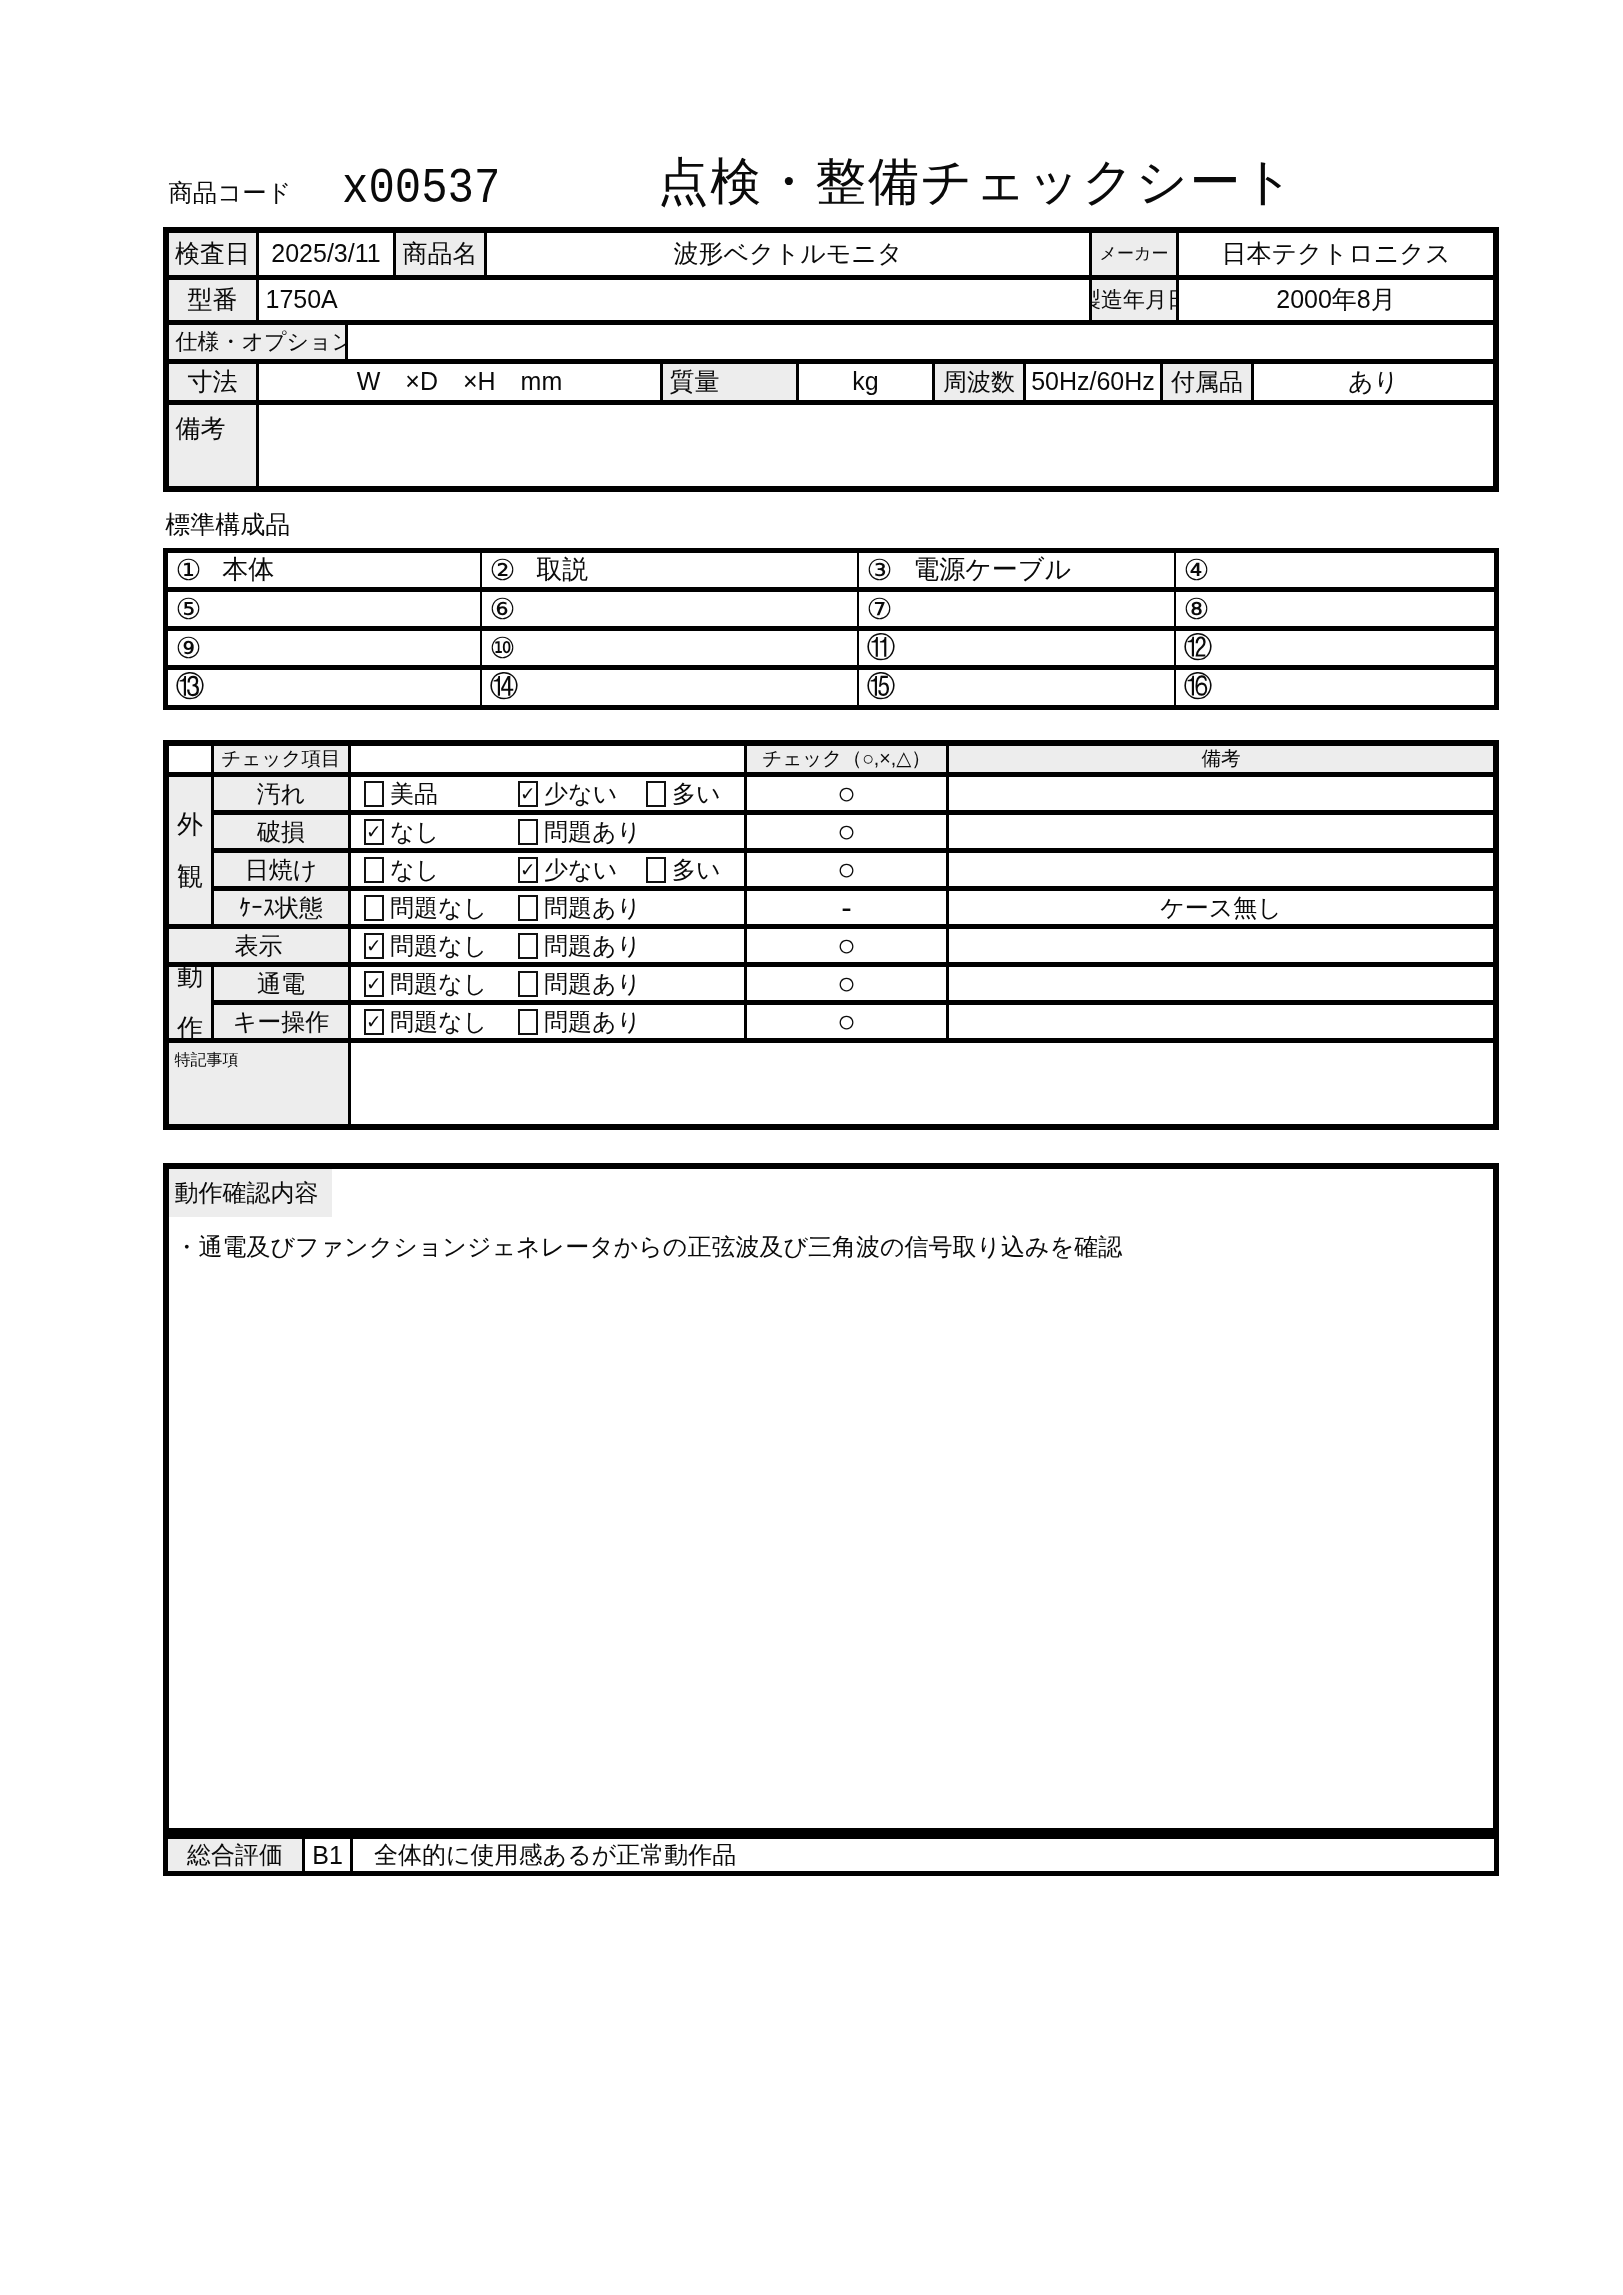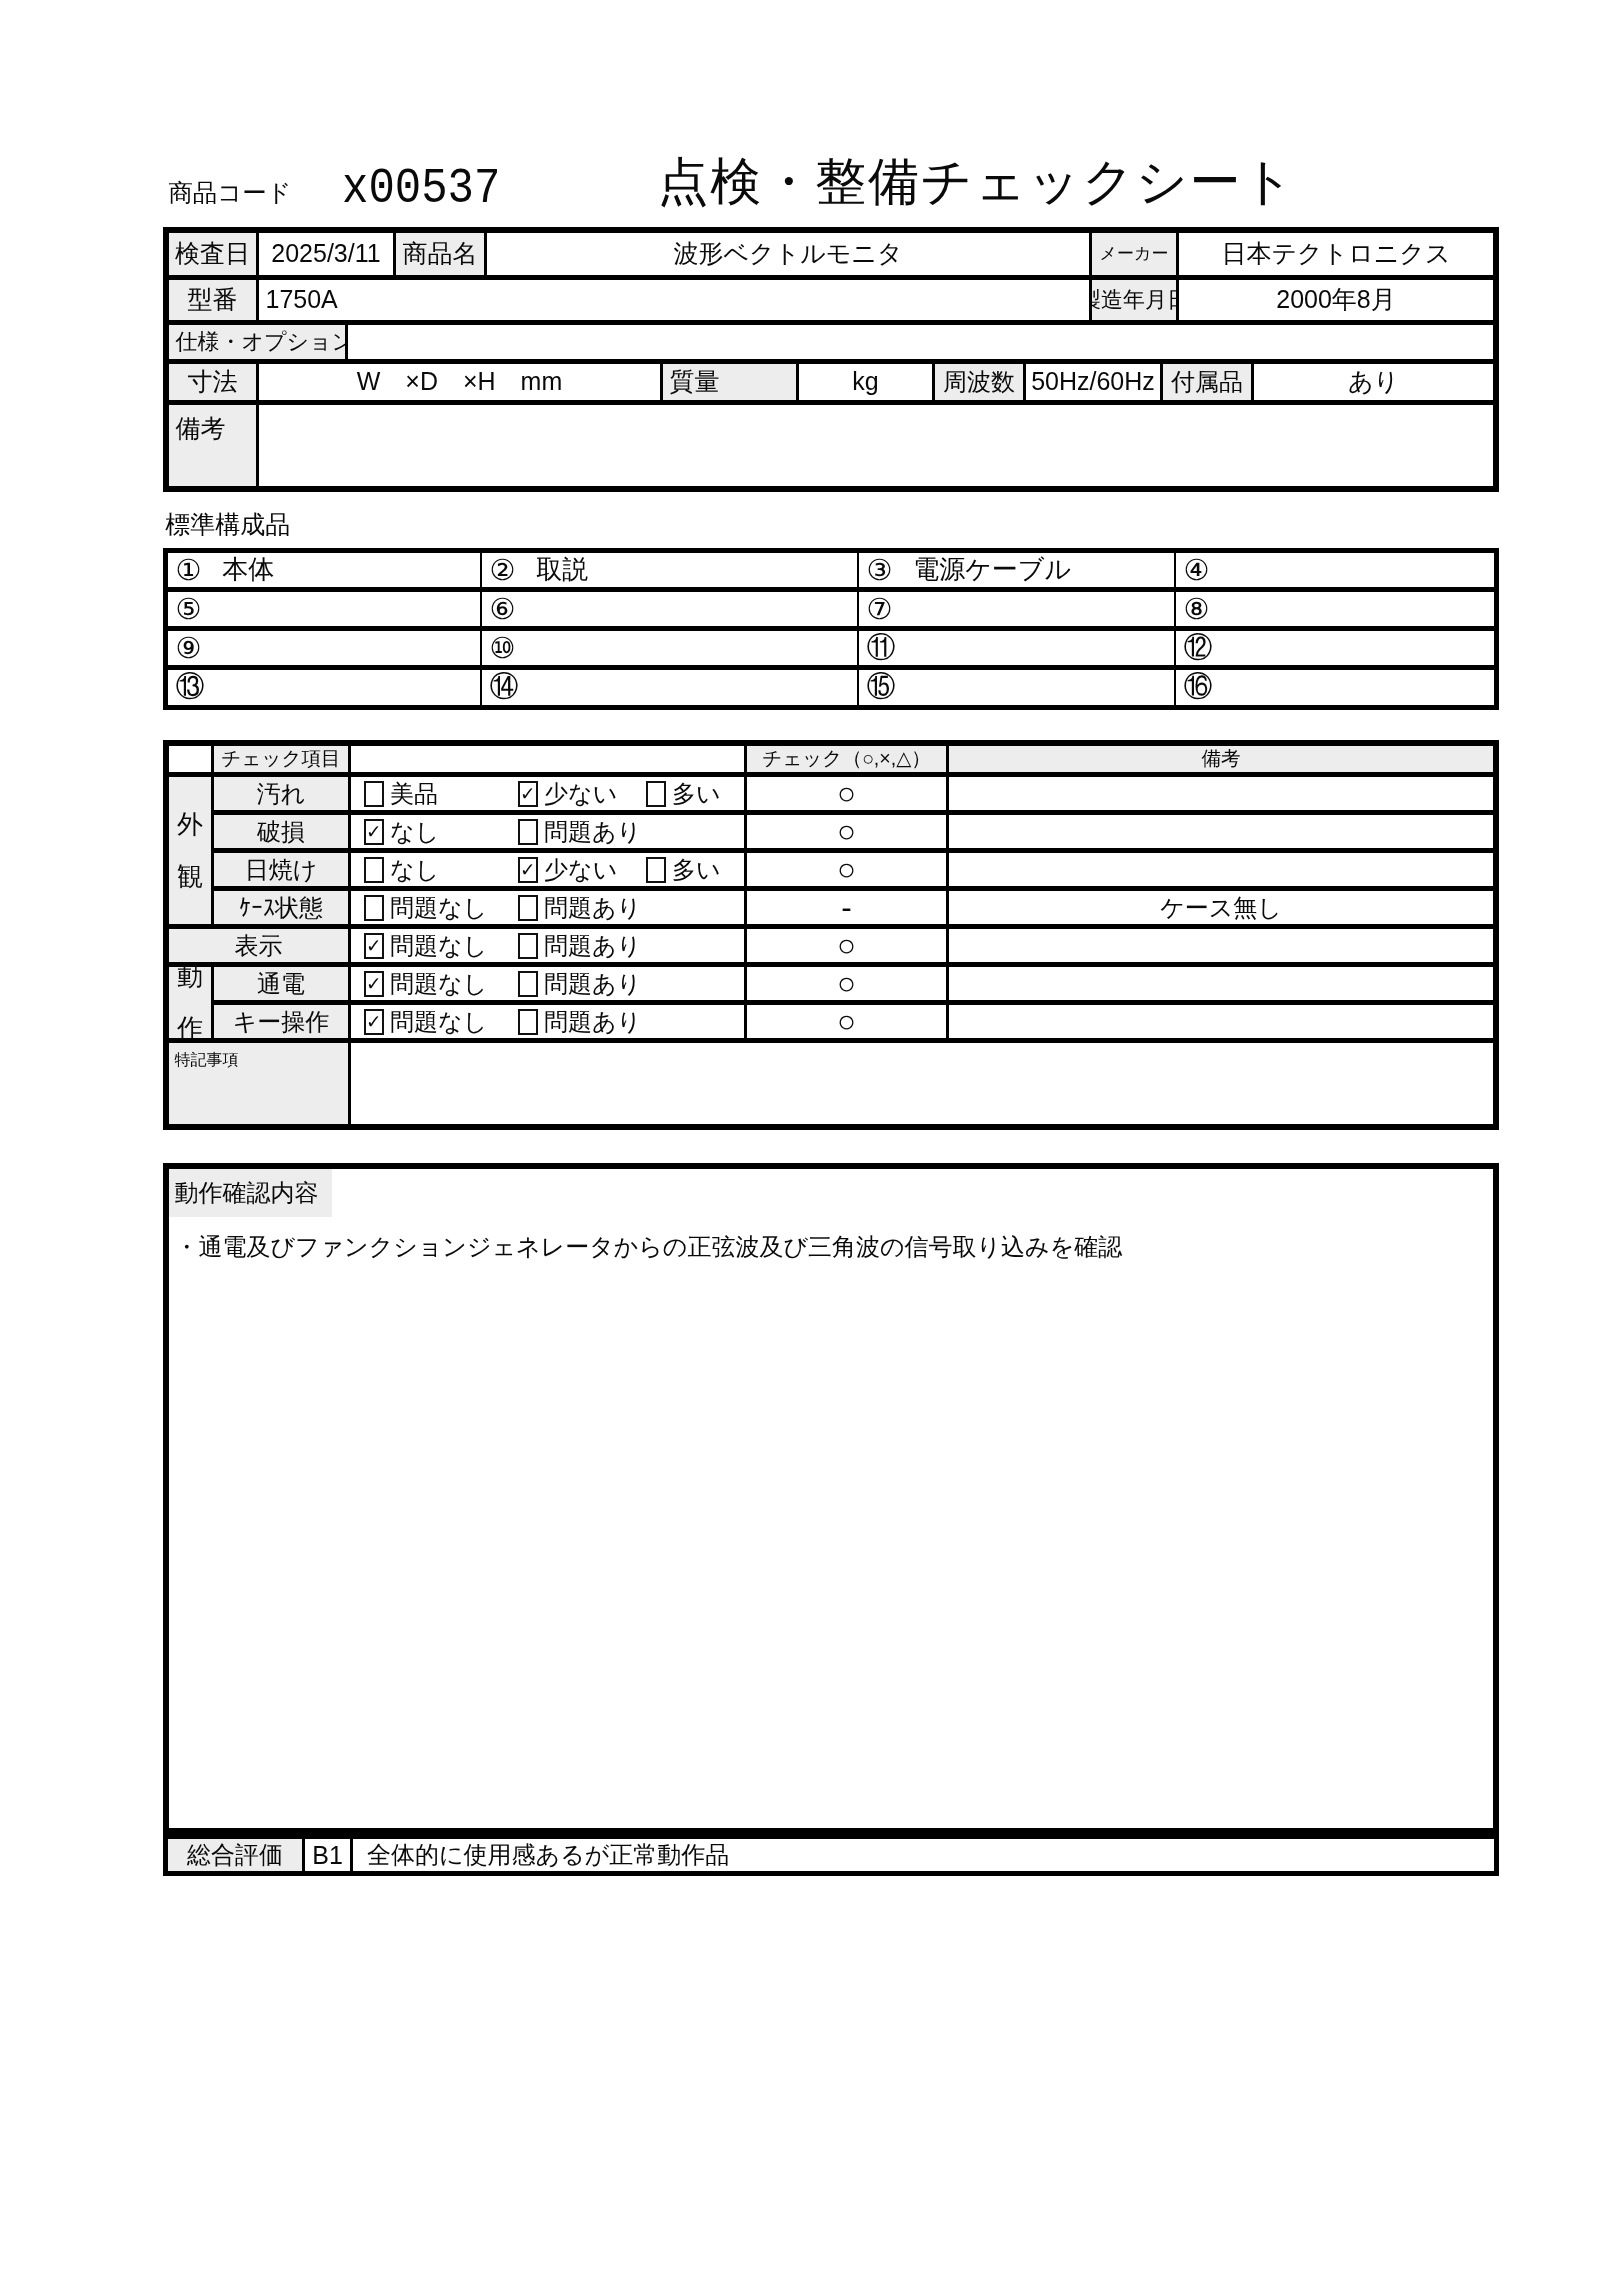--- a/index.html
+++ b/index.html
@@ -77,21 +77,21 @@
 
   
   .op-box { margin-top:33px; border:6.5px solid #000; height:671px; }
   .op-label { display:inline-block; background:#ededed; font-size:24px; padding:7.6px 14px 8.7px 5.4px; }
   .op-line { font-size:24px; margin:14px 0 0 5.4px; }
 
   
   .overall-bar { border:5.4px solid #000; height:42px; display:flex; }
   .ov-label { flex:0 0 137px; font-size:24px; }
   .ov-grade { flex:0 0 48px; font-size:25px; }
-  .ov-comment { flex:1 1 auto; font-size:24px; justify-content:flex-start; padding-left:14px; }
+  .ov-comment { flex:1 1 auto; font-size:24px; justify-content:flex-start; padding-left:21px; }
 </style>
 </head>
 <body>
 
 <div class="page">
   <div class="content">
 
     <div class="sheet-header">
       <span class="code-label">商品コード</span>
       <span class="code-value">x00537</span>

